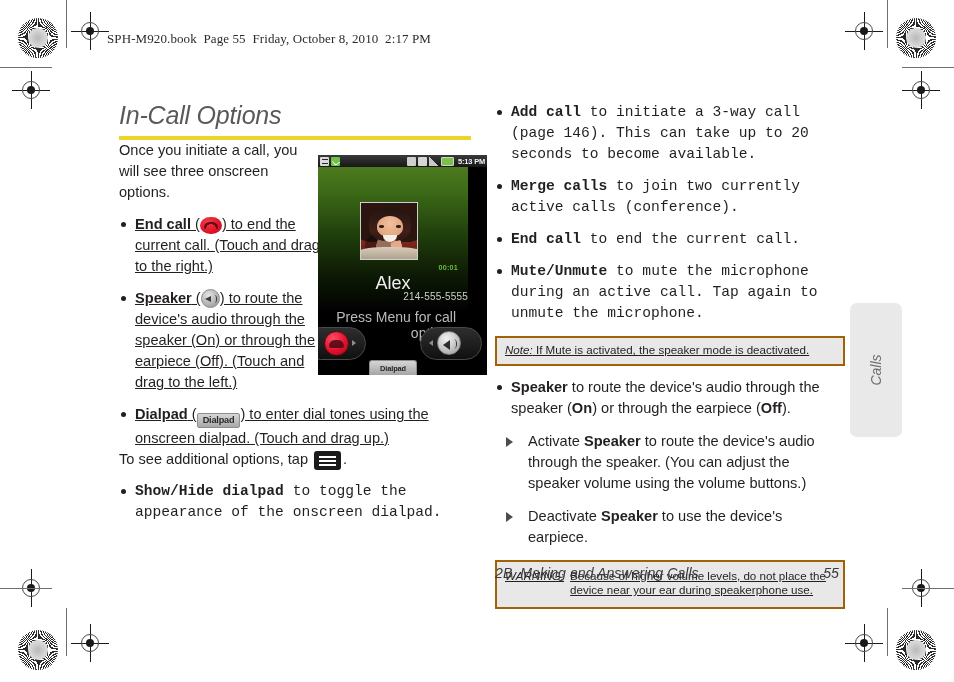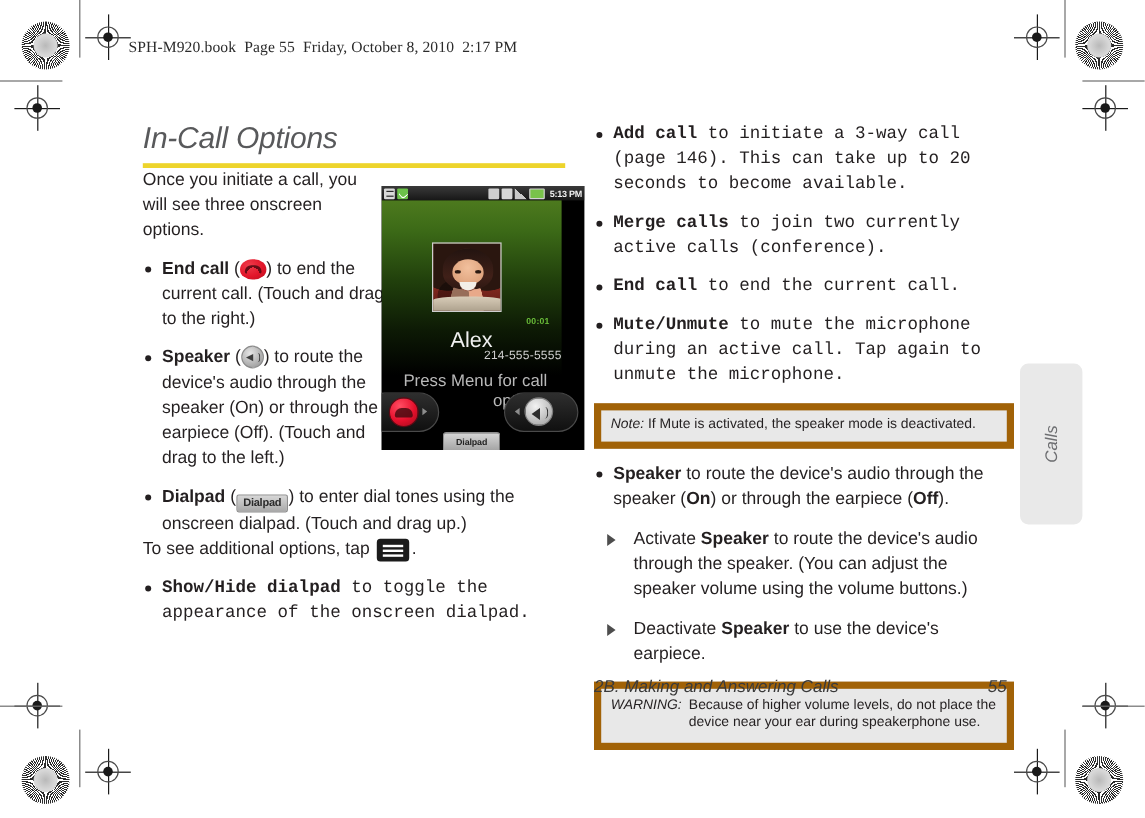--- a/index.html
+++ b/index.html
@@ -143,21 +143,21 @@
   }
   ul.bullets > li::before {
     content: "";
     position: absolute;
     left: 2px;
     top: 8px;
     width: 5px; height: 5px;
     background: #231f20;
     border-radius: 50%;
   }
-  ul.bullets.narrow > li { width: 196px; }
+  ul.bullets.narrow > li { width: 196px; text-decoration: underline; }
 
   ul.arrows {
     list-style: none;
     margin: 0;
     padding: 0;
   }
   ul.arrows > li {
     position: relative;
     padding-left: 33px;
     margin-top: 12px;
@@ -255,28 +255,29 @@
     height: 2px;
     background: #ffffff;
     display: block;
   }
   .ic-menu i:nth-child(1) { top: 5px; }
   .ic-menu i:nth-child(2) { top: 9px; }
   .ic-menu i:nth-child(3) { top: 13px; height: 2px; }
 
   
   .callout {
-    border: 6px solid #a16207;
+    border: 2px solid #a16207;
     background: #e8e8e8;
     box-sizing: border-box;
     padding: 5px 8px 6px 8px;
     margin-top: 12px;
     font-size: 11.6px;
     line-height: 14.6px;
     color: #231f20;
+    text-decoration: underline;
   }
   .callout .lead {
     font-style: italic;
     font-weight: normal;
   }
   .callout.warning {
     padding: 7px 8px 9px 8px;
   }
   .callout.warning .wrap {
     display: flex;

